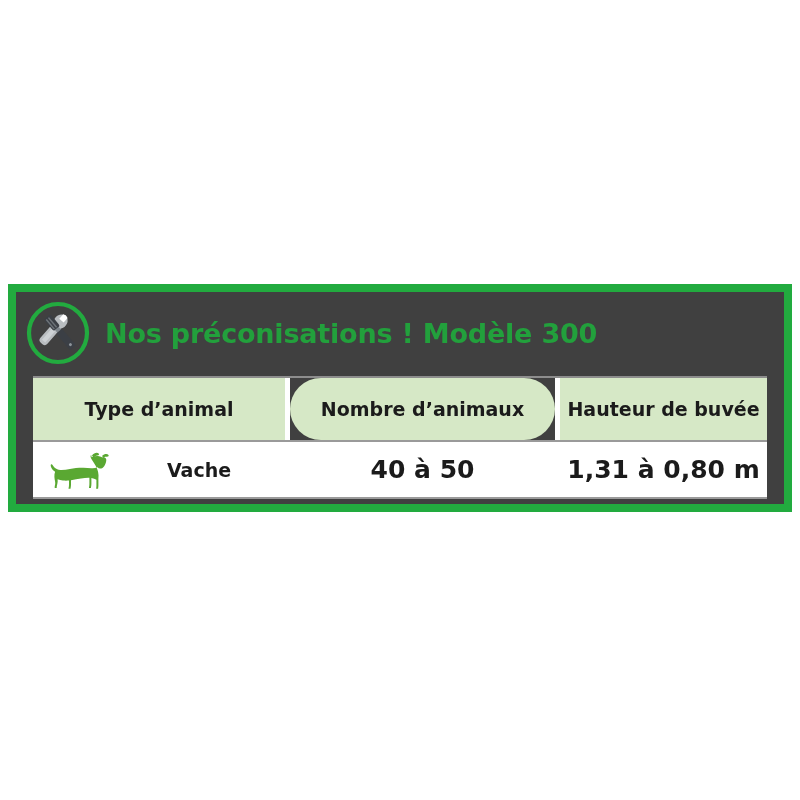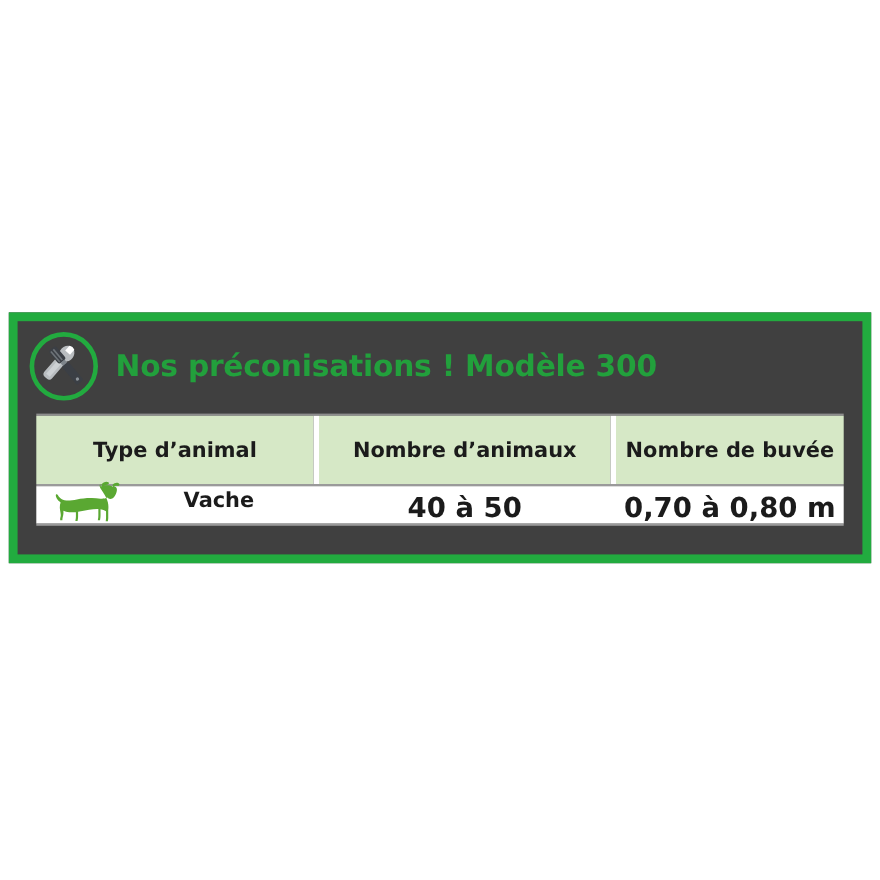--- a/index.html
+++ b/index.html
@@ -98,41 +98,41 @@
     font-size: 19px;
     font-weight: bold;
     color: #1b1b1b;
     line-height: 1.08;
     font-family: "DejaVu Sans", sans-serif;
   }
   .gap { width: 5px; background: #ffffff; flex: 0 0 5px; }
 
   .data-row {
     display: flex;
-    align-items: flex-end;
-    height: 34px;
+    align-items: center;
+    height: 55px;
     background: #ffffff;
   }
   .data-cell {
     display: flex;
     align-items: center;
     justify-content: center;
     text-align: center;
     box-sizing: border-box;
   }
   .data-cell .value {
     font-size: 25px;
     font-weight: bold;
     color: #1b1b1b;
     font-family: "DejaVu Sans", sans-serif;
   }
 
   
   .col-animal  { width: 252px; flex: 0 0 252px; }
-  .col-number  { width: 265px; flex: 0 0 265px; }
+  .col-number  { width: 265px; flex: 0 0 265px; border-radius: 31px; }
   .col-height  { width: 207px; flex: 0 0 207px; }
 
   
   .animal-cell {
     display: flex;
     align-items: center;
     justify-content: flex-start;
     padding-left: 4px;
     box-sizing: border-box;
   }
@@ -204,21 +204,21 @@
           <span class="label">Type d’animal</span>
         </div>
         <div class="gap"></div>
         <div class="head-cell col-number">
           <span class="label">
             <span>Nombre d’animaux</span><br>
           </span>
         </div>
         <div class="gap"></div>
         <div class="head-cell col-height">
-          <span class="label">Nombre de buvée</span>
+          <span class="label">Hauteur de buvée</span>
         </div>
       </div>
 
       <div class="rule thin"></div>
 
       <div class="data-row">
         <div class="data-cell col-animal animal-cell">
           <span class="animal-icon">
             <svg width="76" height="42" viewBox="0 0 76 42" xmlns="http://www.w3.org/2000/svg">
               <g fill="#5aa832">
@@ -278,21 +278,21 @@
             </svg>
           </span>
           <span class="animal-name">Vache</span>
         </div>
         <div class="gap"></div>
         <div class="data-cell col-number">
           <span class="value">40 à 50</span>
         </div>
         <div class="gap"></div>
         <div class="data-cell col-height">
-          <span class="value">0,70 à 0,80 m</span>
+          <span class="value">1,31 à 0,80 m</span>
         </div>
       </div>
 
       <div class="rule thin"></div>
 
     </div>
   </div>
 </div>
 
 </body></html>

